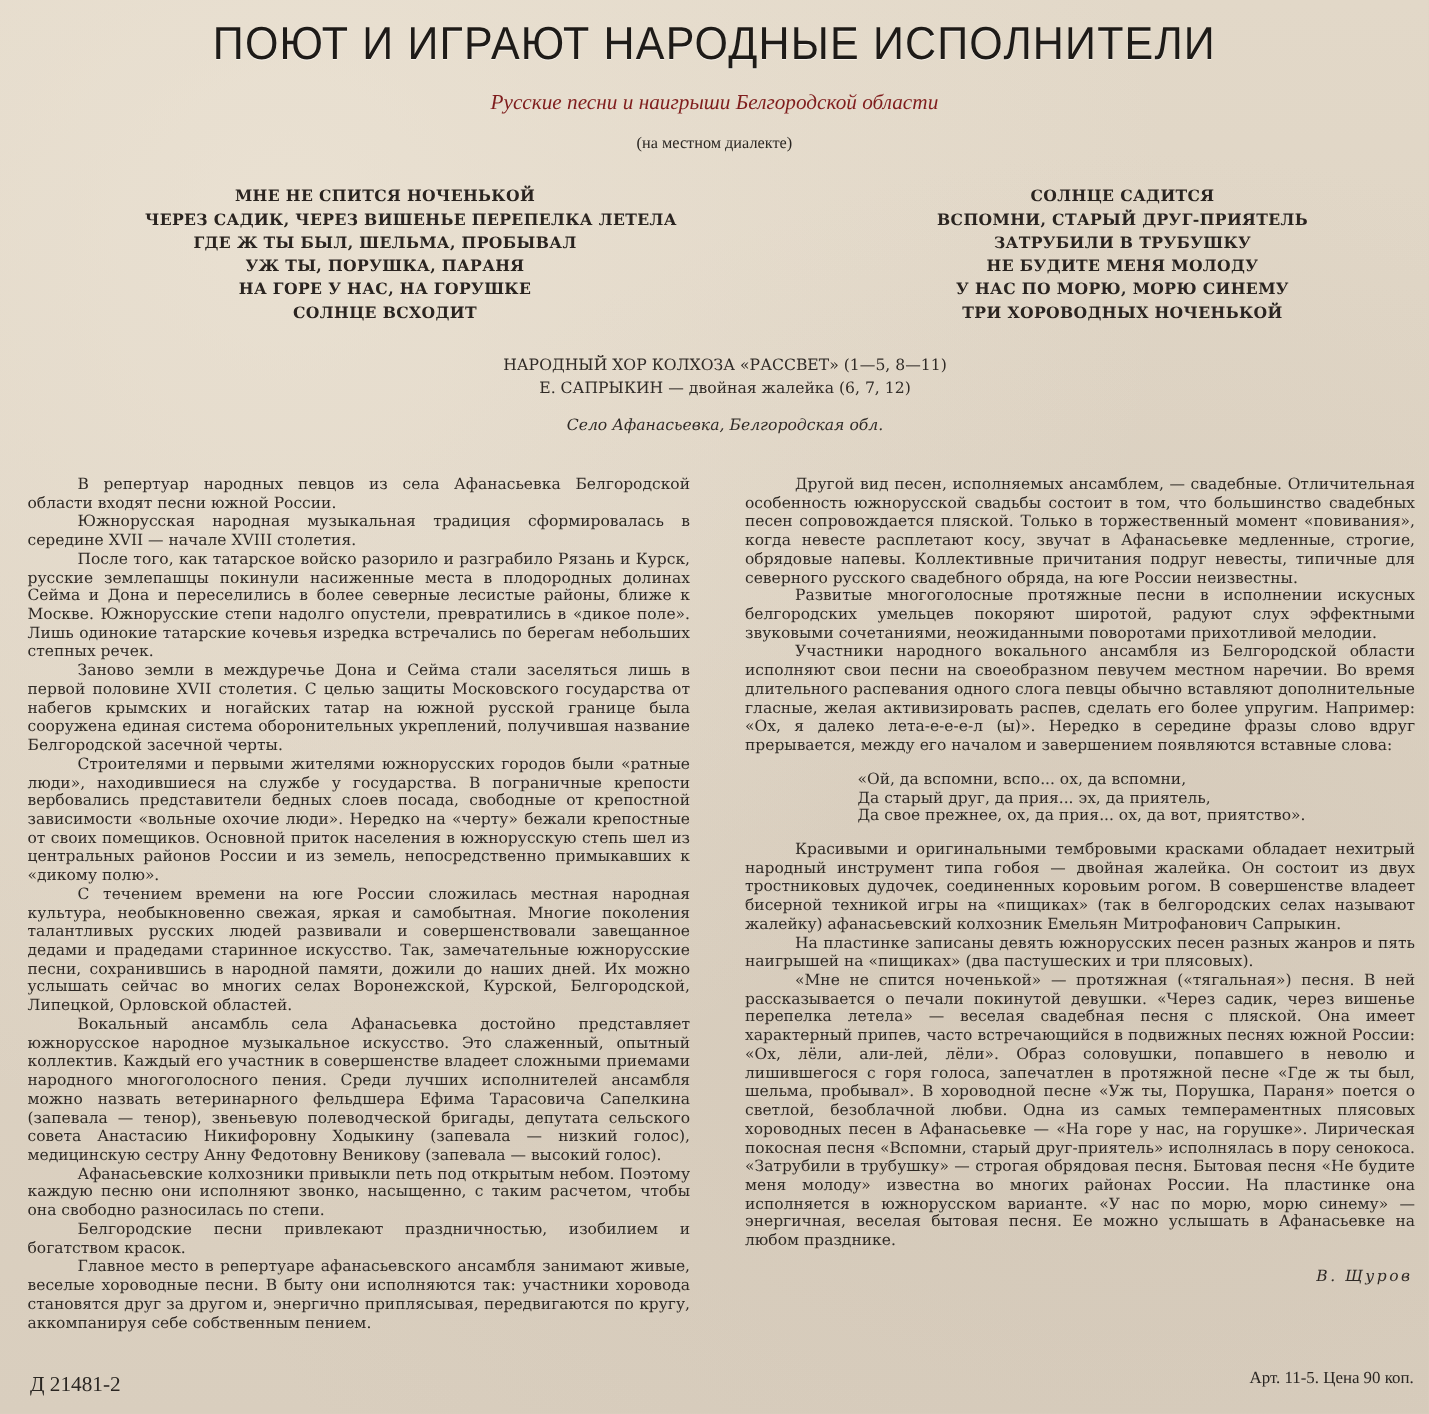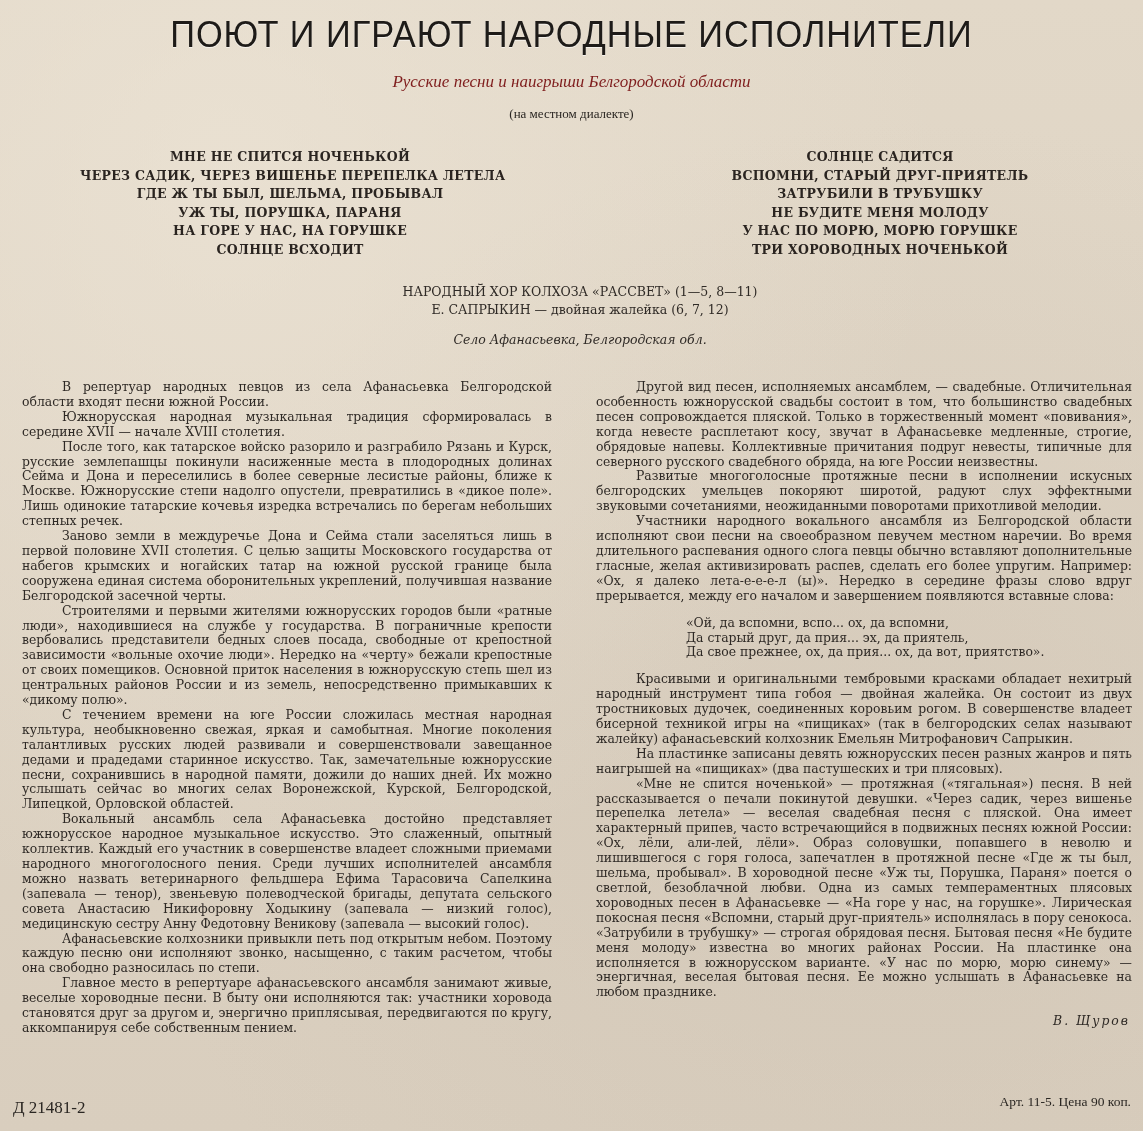--- a/index.html
+++ b/index.html
@@ -39,21 +39,21 @@
 
   .tracks {
     position: absolute; top: 148px;
     text-align: center;
     font-family: "DejaVu Serif", serif;
     font-size: 12.5px; font-weight: bold; line-height: 18.6px;
     letter-spacing: 0.3px; color: #2a2420;
   }
   .tracks.left { left: 80px; width: 420px; }
   .tracks.right { left: 700px; width: 360px; }
-  .tracks div { white-space: nowrap; }
+  .tracks div { white-space: nowrap; margin-left: 36px; }
 
   .credits {
     position: absolute; left: 300px; width: 560px; top: 283px;
     text-align: center;
     font-family: "DejaVu Serif", serif; font-size: 12.5px; line-height: 18px;
     color: #2f2a26;
   }
   .credits .place { font-style: italic; margin-top: 12px; }
 
   .col {
@@ -67,21 +67,21 @@
   .col.right { left: 596px; width: 536px; }
   .col p { margin: 0; text-indent: 40px; }
   .quote { margin: 12px 0 12px 90px; text-indent: 0; text-align: left; }
   .quote div { white-space: nowrap; }
   .signature {
     text-align: right; font-style: italic; letter-spacing: 2px;
     margin-top: 14px; padding-right: 2px;
   }
 
   .catalog {
-    position: absolute; left: 13px; top: 1098px;
+    position: absolute; left: 24px; top: 1098px;
     font-family: "Liberation Serif", serif; font-size: 17px; color: #2a2622;
   }
   .price {
     position: absolute; right: 12px; top: 1094px;
     font-family: "Liberation Serif", serif; font-size: 13.5px; color: #2a2622;
   }
 </style>
 </head>
 <body>
 
@@ -98,39 +98,40 @@
     <div>УЖ ТЫ, ПОРУШКА, ПАРАНЯ</div>
     <div>НА ГОРЕ У НАС, НА ГОРУШКЕ</div>
     <div>СОЛНЦЕ ВСХОДИТ</div>
   </div>
 
   <div class="tracks right">
     <div>СОЛНЦЕ САДИТСЯ</div>
     <div>ВСПОМНИ, СТАРЫЙ ДРУГ-ПРИЯТЕЛЬ</div>
     <div>ЗАТРУБИЛИ В ТРУБУШКУ</div>
     <div>НЕ БУДИТЕ МЕНЯ МОЛОДУ</div>
-    <div>У НАС ПО МОРЮ, МОРЮ ГОРУШКЕ</div>
+    <div>У НАС ПО МОРЮ, МОРЮ СИНЕМУ</div>
     <div>ТРИ ХОРОВОДНЫХ НОЧЕНЬКОЙ</div>
   </div>
 
   <div class="credits">
     <div>НАРОДНЫЙ ХОР КОЛХОЗА «РАССВЕТ» (1—5, 8—11)</div>
     <div>Е. САПРЫКИН — двойная жалейка (6, 7, 12)</div>
     <div class="place">Село Афанасьевка, Белгородская обл.</div>
   </div>
 
   <div class="col left">
     <p>В репертуар народных певцов из села Афанасьевка Белгородской области входят песни южной России.</p>
     <p>Южнорусская народная музыкальная традиция сформировалась в середине XVII — начале XVIII столетия.</p>
     <p>После того, как татарское войско разорило и разграбило Рязань и Курск, русские землепашцы покинули насиженные места в плодородных долинах Сейма и Дона и переселились в более северные лесистые районы, ближе к Москве. Южнорусские степи надолго опустели, превратились в «дикое поле». Лишь одинокие татарские кочевья изредка встречались по берегам небольших степных речек.</p>
     <p>Заново земли в междуречье Дона и Сейма стали заселяться лишь в первой половине XVII столетия. С целью защиты Московского государства от набегов крымских и ногайских татар на южной русской границе была сооружена единая система оборонительных укреплений, получившая название Белгородской засечной черты.</p>
     <p>Строителями и первыми жителями южнорусских городов были «ратные люди», находившиеся на службе у государства. В пограничные крепости вербовались представители бедных слоев посада, свободные от крепостной зависимости «вольные охочие люди». Нередко на «черту» бежали крепостные от своих помещиков. Основной приток населения в южнорусскую степь шел из центральных районов России и из земель, непосредственно примыкавших к «дикому полю».</p>
     <p>С течением времени на юге России сложилась местная народная культура, необыкновенно свежая, яркая и самобытная. Многие поколения талантливых русских людей развивали и совершенствовали завещанное дедами и прадедами старинное искусство. Так, замечательные южнорусские песни, сохранившись в народной памяти, дожили до наших дней. Их можно услышать сейчас во многих селах Воронежской, Курской, Белгородской, Липецкой, Орловской областей.</p>
     <p>Вокальный ансамбль села Афанасьевка достойно представляет южнорусское народное музыкальное искусство. Это слаженный, опытный коллектив. Каждый его участник в совершенстве владеет сложными приемами народного многоголосного пения. Среди лучших исполнителей ансамбля можно назвать ветеринарного фельдшера Ефима Тарасовича Сапелкина (запевала — тенор), звеньевую полеводческой бригады, депутата сельского совета Анастасию Никифоровну Ходыкину (запевала — низкий голос), медицинскую сестру Анну Федотовну Веникову (запевала — высокий голос).</p>
     <p>Афанасьевские колхозники привыкли петь под открытым небом. Поэтому каждую песню они исполняют звонко, насыщенно, с таким расчетом, чтобы она свободно разносилась по степи.</p>
+    <p>Белгородские песни привлекают праздничностью, изобилием и богатством красок.</p>
     <p>Главное место в репертуаре афанасьевского ансамбля занимают живые, веселые хороводные песни. В быту они исполняются так: участники хоровода становятся друг за другом и, энергично приплясывая, передвигаются по кругу, аккомпанируя себе собственным пением.</p>
   </div>
 
   <div class="col right">
     <p>Другой вид песен, исполняемых ансамблем, — свадебные. Отличительная особенность южнорусской свадьбы состоит в том, что большинство свадебных песен сопровождается пляской. Только в торжественный момент «повивания», когда невесте расплетают косу, звучат в Афанасьевке медленные, строгие, обрядовые напевы. Коллективные причитания подруг невесты, типичные для северного русского свадебного обряда, на юге России неизвестны.</p>
     <p>Развитые многоголосные протяжные песни в исполнении искусных белгородских умельцев покоряют широтой, радуют слух эффектными звуковыми сочетаниями, неожиданными поворотами прихотливой мелодии.</p>
     <p>Участники народного вокального ансамбля из Белгородской области исполняют свои песни на своеобразном певучем местном наречии. Во время длительного распевания одного слога певцы обычно вставляют дополнительные гласные, желая активизировать распев, сделать его более упругим. Например: «Ох, я далеко лета-е-е-е-л (ы)». Нередко в середине фразы слово вдруг прерывается, между его началом и завершением появляются вставные слова:</p>
     <div class="quote">
       <div>«Ой, да вспомни, вспо... ох, да вспомни,</div>
       <div>Да старый друг, да прия... эх, да приятель,</div>

